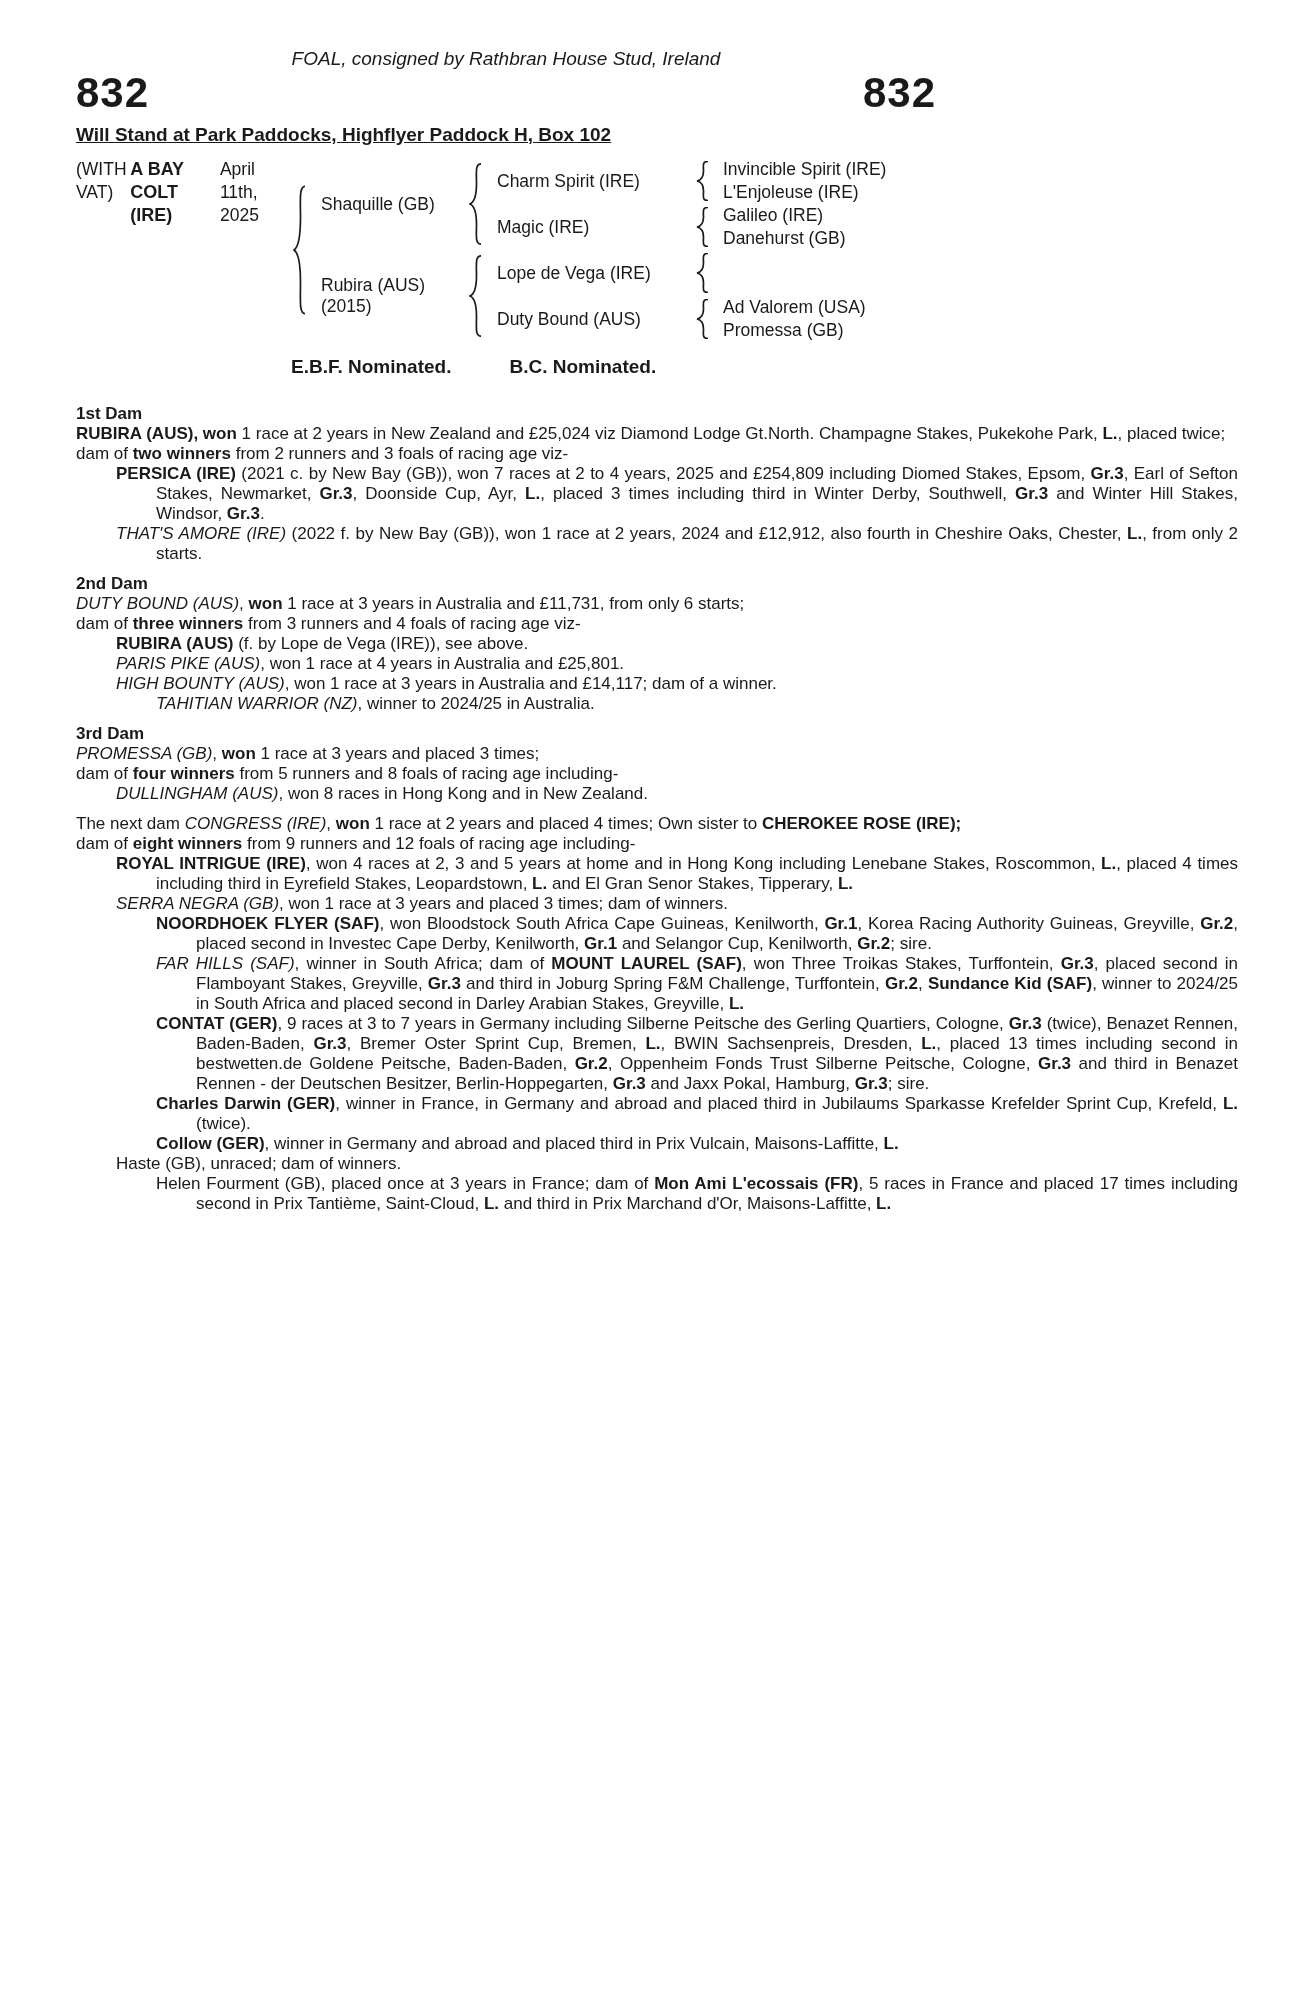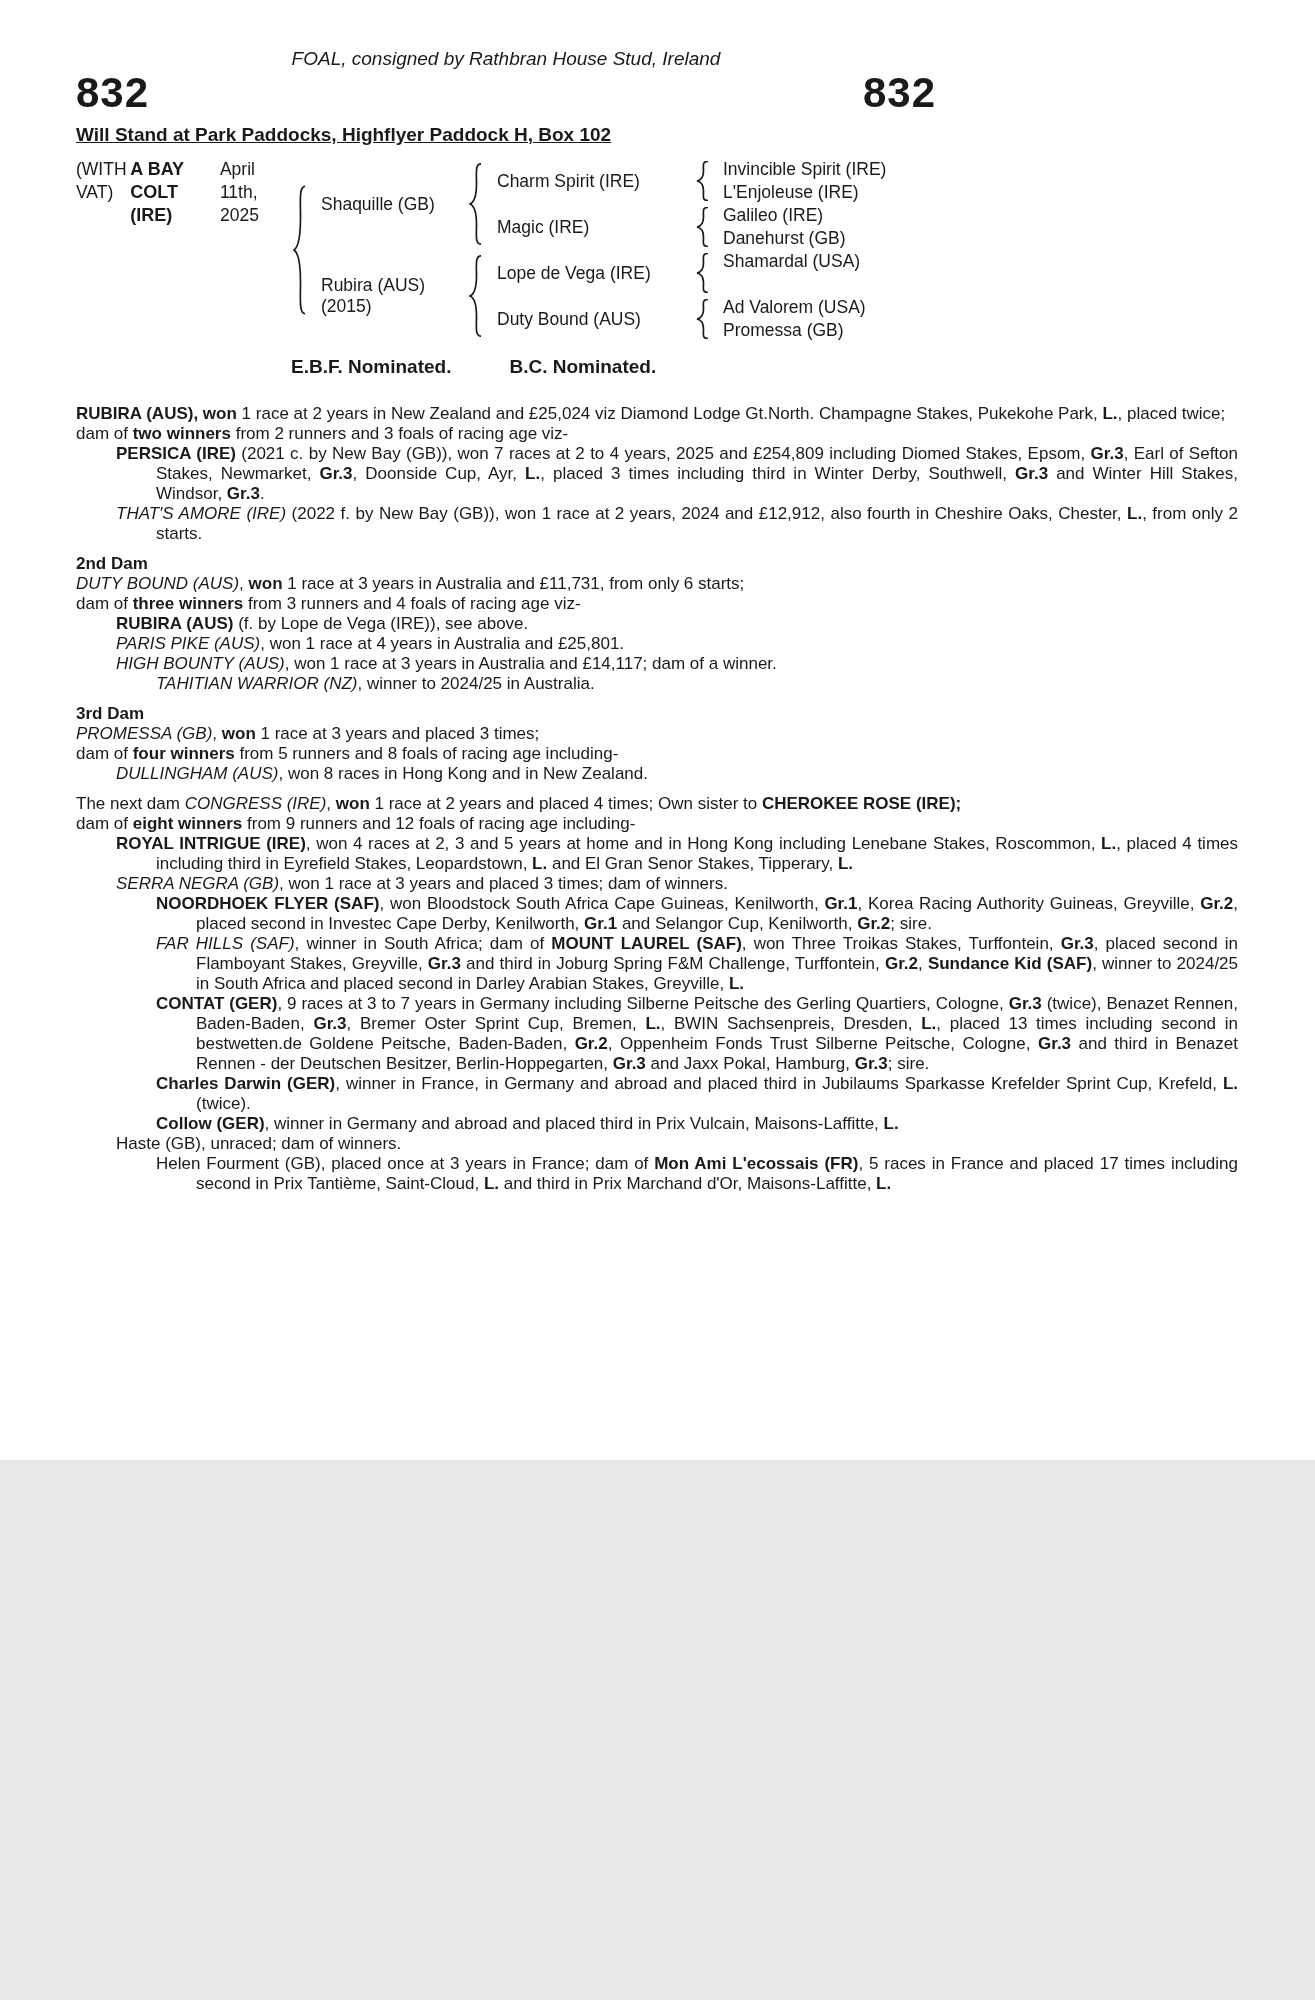--- a/index.html
+++ b/index.html
@@ -1,17 +1,17 @@
 <!DOCTYPE html>
 <html><head>
 <meta charset="utf-8">
 <style>
   html,body { margin:0; padding:0; background:#e8e8e8; }
   .page {
-    width:1315px; height:1460px; box-sizing:border-box;
+    width:1315px; height:2000px; box-sizing:border-box;
     margin:0 auto; background:#ffffff; color:#1a1a1a;
     padding:48px 76px 0 76px;
     font-family:"Liberation Sans", sans-serif;
     overflow:hidden;
   }
   
   .head { width:860px; }
   .consignor { text-align:center; font-style:italic; font-size:19px; line-height:22px; }
   .lotrow { display:flex; justify-content:space-between; align-items:flex-end; margin-top:2px; }
   .lot { font-size:42px; font-weight:bold; line-height:1; letter-spacing:1px; }
@@ -96,38 +96,38 @@
         <svg viewBox="0 0 14 100" preserveAspectRatio="none" style="width: 14px; height: 82px;">
           <path d="M12 1 C6 1 7.5 12 7.5 25 C7.5 41 5 48 1 50 C5 52 7.5 59 7.5 75 C7.5 88 6 99 12 99" fill="none" stroke="#1a1a1a" stroke-width="1.7" vector-effect="non-scaling-stroke"></path>
         </svg>
       </div>
       <div class="ped-cell" style="grid-area: 5 / 5 / span 2;">Lope de Vega (IRE)</div>
       <div class="bracewrap" style="grid-area: 5 / 6 / span 2;">
         <svg viewBox="0 0 14 100" preserveAspectRatio="none" style="width: 14px; height: 40px;">
           <path d="M12 1 C6 1 7.5 12 7.5 25 C7.5 41 5 48 1 50 C5 52 7.5 59 7.5 75 C7.5 88 6 99 12 99" fill="none" stroke="#1a1a1a" stroke-width="1.7" vector-effect="non-scaling-stroke"></path>
         </svg>
       </div>
-      <div class="gp" style="grid-area: 5 / 7 / span 1;">Shamardal (USA)</div>
       <div class="ped-cell" style="grid-area: 7 / 5 / span 2;">Duty Bound (AUS)</div>
       <div class="bracewrap" style="grid-area: 7 / 6 / span 2;">
         <svg viewBox="0 0 14 100" preserveAspectRatio="none" style="width: 14px; height: 40px;">
           <path d="M12 1 C6 1 7.5 12 7.5 25 C7.5 41 5 48 1 50 C5 52 7.5 59 7.5 75 C7.5 88 6 99 12 99" fill="none" stroke="#1a1a1a" stroke-width="1.7" vector-effect="non-scaling-stroke"></path>
         </svg>
       </div>
       <div class="gp" style="grid-area: 7 / 7 / span 1;">Ad Valorem (USA)</div>
       <div class="gp" style="grid-area: 8 / 7 / span 1;">Promessa (GB)</div>
     </div>
 
   <div class="noms">
     <span>E.B.F. Nominated.</span>
     <span>B.C. Nominated.</span>
   </div>
 
   <div class="bodytext" id="bodytext">
       <div class="sec">
+        <p class="h">1st Dam</p>
         <p class="para" style="padding-left: 40px; text-indent: -40px;"><span class="b">RUBIRA (AUS), won</span><span> 1 race at 2 years in New Zealand and £25,024 viz Diamond Lodge Gt.North. Champagne Stakes, Pukekohe Park, </span><span class="b">L.</span><span>, placed twice;</span></p>
         <p class="para" style="padding-left: 40px; text-indent: -40px;"><span>dam of </span><span class="b">two winners</span><span> from 2 runners and 3 foals of racing age viz-</span></p>
         <p class="para" style="padding-left: 80px; text-indent: -40px;"><span class="b">PERSICA (IRE)</span><span> (2021 c. by New Bay (GB)), won 7 races at 2 to 4 years, 2025 and £254,809 including Diomed Stakes, Epsom, </span><span class="b">Gr.3</span><span>, Earl of Sefton Stakes, Newmarket, </span><span class="b">Gr.3</span><span>, Doonside Cup, Ayr, </span><span class="b">L.</span><span>, placed 3 times including third in Winter Derby, Southwell, </span><span class="b">Gr.3</span><span> and Winter Hill Stakes, Windsor, </span><span class="b">Gr.3</span><span>.</span></p>
         <p class="para" style="padding-left: 80px; text-indent: -40px;"><span class="i">THAT'S AMORE (IRE)</span><span> (2022 f. by New Bay (GB)), won 1 race at 2 years, 2024 and £12,912, also fourth in Cheshire Oaks, Chester, </span><span class="b">L.</span><span>, from only 2 starts.</span></p>
       </div>
       <div class="sec">
         <p class="h">2nd Dam</p>
         <p class="para" style="padding-left: 40px; text-indent: -40px;"><span class="i">DUTY BOUND (AUS)</span><span>, </span><span class="b">won</span><span> 1 race at 3 years in Australia and £11,731, from only 6 starts;</span></p>
         <p class="para" style="padding-left: 40px; text-indent: -40px;"><span>dam of </span><span class="b">three winners</span><span> from 3 runners and 4 foals of racing age viz-</span></p>
         <p class="para" style="padding-left: 80px; text-indent: -40px;"><span class="b">RUBIRA (AUS)</span><span> (f. by Lope de Vega (IRE)), see above.</span></p>

